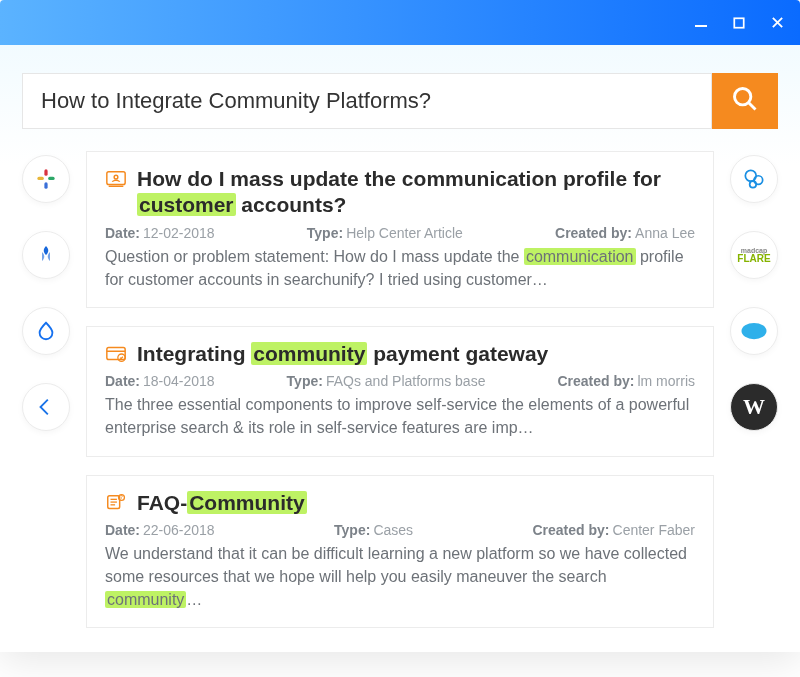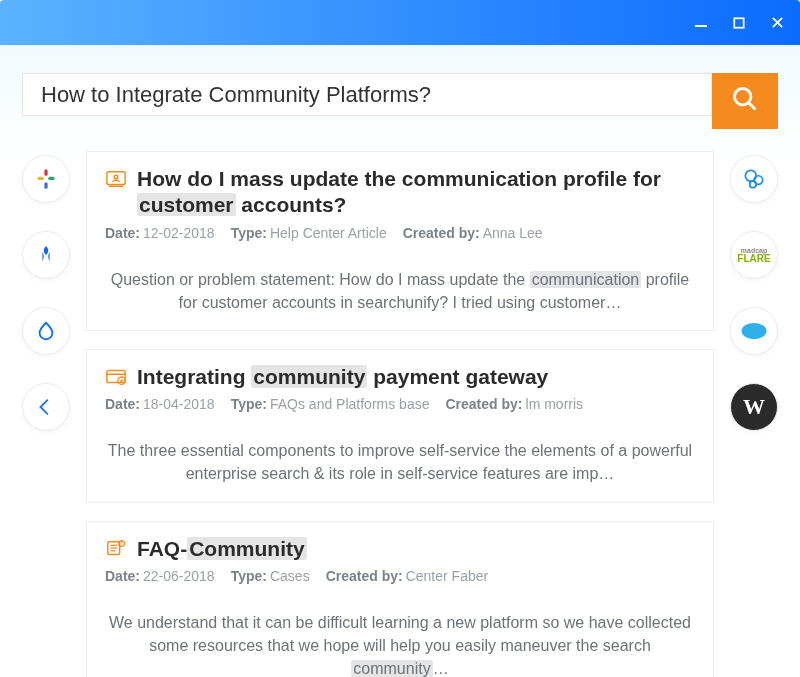--- a/index.html
+++ b/index.html
@@ -38,21 +38,21 @@
   .content {
     background: linear-gradient(#f2fbff 0%, #ffffff 120px);
     padding: 28px 22px 24px;
   }
   .search-row {
     display: flex;
     margin-bottom: 22px;
   }
   .search-input {
     flex: 1;
-    height: 43px;
+    height: 56px;
     border: 1px solid #e6e6e6;
     padding: 0 18px;
     font-size: 22px;
     color: #333;
     background: #fff;
     outline: none;
   }
   .search-btn {
     width: 66px;
     height: 56px;
@@ -119,31 +119,31 @@
     justify-content: center;
     color: #f58a1f;
   }
   .meta {
     margin-top: 6px;
     color: #9aa0a6;
     font-size: 14px;
     display: flex;
     flex-wrap: wrap;
     gap: 16px;
+    justify-content: space-between;
   }
   .meta b { color: #7c8289; font-weight: 700; margin-right: 3px; }
   .snippet {
-    margin-top: 27px;
+    margin-top: 4px;
     color: #6d7278;
     font-size: 16px;
     line-height: 1.45;
-    text-align: center;
   }
   mark {
-    background: #e5e5e5;
+    background: #bef264;
     padding: 0 2px;
     border-radius: 2px;
     color: inherit;
   }
   
   .logo-box { color:#2a6dc9; font-size:15px; font-weight:800; letter-spacing:-1px; }
   .logo-slack svg { width:26px; height:26px; }
   .logo-jira { color:#1868db; }
   .logo-drupal { color:#1570ef; }
   .logo-sharepoint { color:#1a8fe3; }

